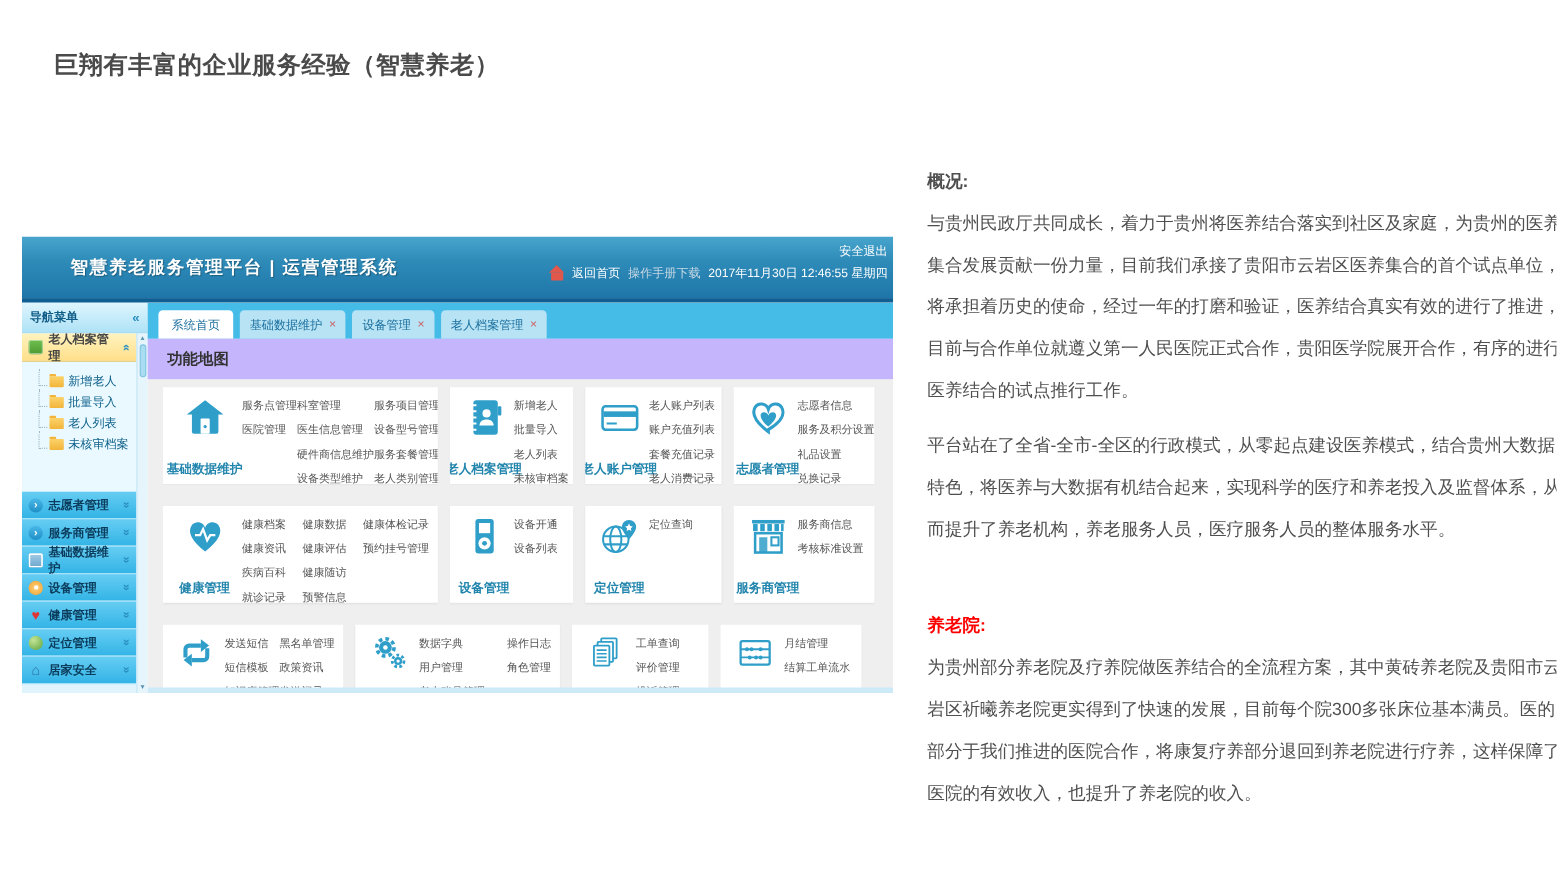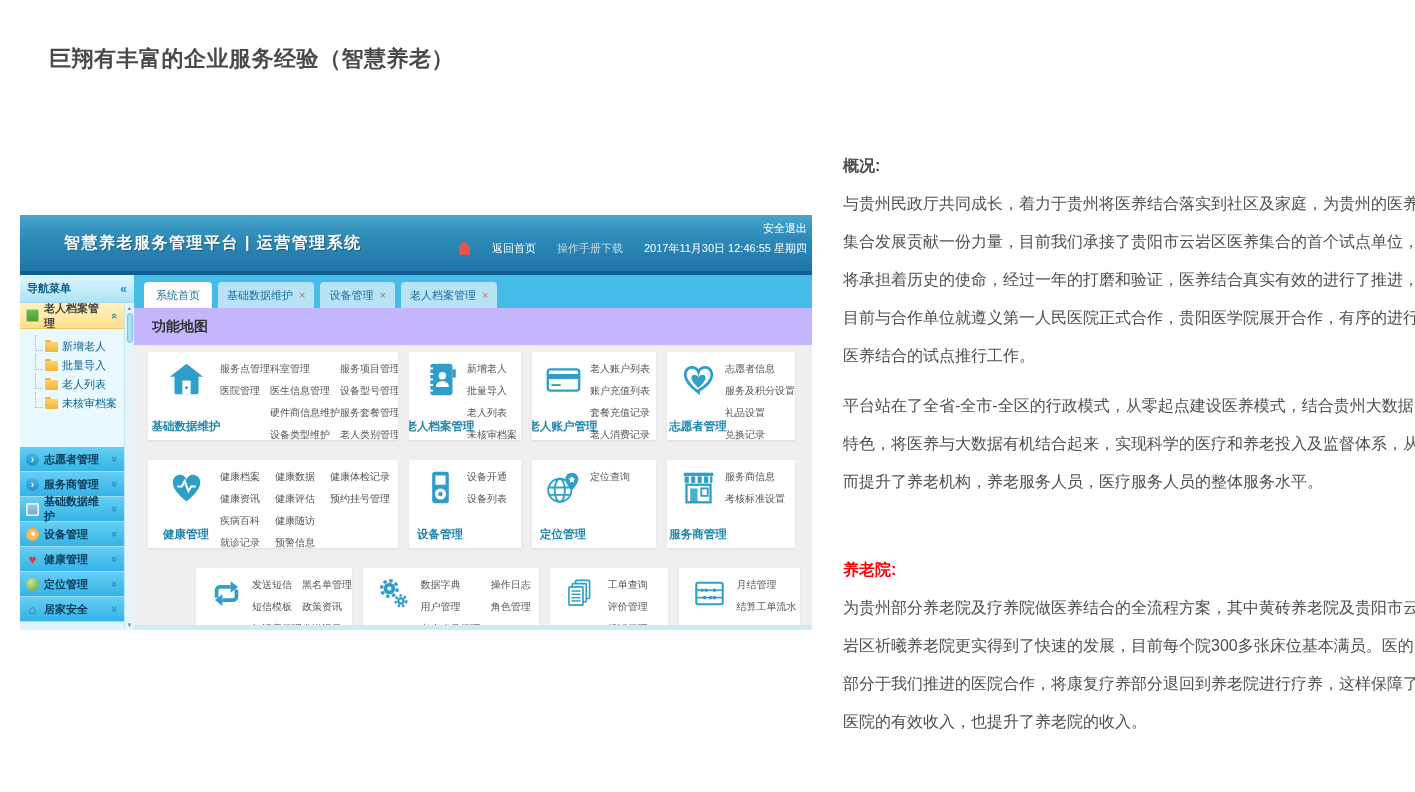--- a/index.html
+++ b/index.html
@@ -19,21 +19,21 @@
   
   .shot { position:absolute; left:20px; top:215px; width:792px; height:415px; font-size:11px; overflow:hidden; background:#fff; }
 
   
   .shot-header { position:relative; height:60px; background:linear-gradient(#47a5cd,#2e8bb8 40%,#1e76a8);
     border-bottom:4px solid #0f5f93; }
   .app-title { position:absolute; left:44px; top:18px; color:#fff; font-size:16px; font-weight:700; letter-spacing:1.5px;
     text-shadow:1px 1px 1px rgba(0,0,0,.3); }
   .header-right { position:absolute; right:5px; top:6px; color:#fff; font-size:11px; text-align:right; }
   .logout { display:inline-block; margin-bottom:5px; cursor:pointer; }
-  .header-links { display:flex; align-items:center; gap:21px; }
+  .header-links { display:flex; align-items:center; gap:7px; }
   .hhome { width:13px; height:12px; position:relative; display:inline-block; flex:none; }
   .hhome::after { content:""; position:absolute; left:-1px; top:-2px; border-left:7.5px solid transparent; border-right:7.5px solid transparent; border-bottom:7px solid #e2574c; }
   .hhome::before { content:""; position:absolute; left:1px; top:5px; width:11px; height:7px; background:#e2574c; }
   .manual { color:#c7d8e4; }
 
   
   .shot-body { display:flex; height:355px; }
 
   
   .sidebar { width:114px; flex:none; display:flex; flex-direction:column; background:#dff4fd; }
@@ -83,21 +83,21 @@
   
   .cards { flex:1; background:#efeff0; padding:7px 12px 0 14px; overflow:hidden; position:relative; }
   .cards::after { content:""; position:absolute; left:0; right:0; bottom:0; height:5px; background:#cdeaf8; }
   .cards-row { display:flex; gap:11px; margin-bottom:20px; height:88px; }
   .cards-row.r3 { height:62px; }
   .card { background:#fff; box-shadow:0 1px 2px rgba(0,0,0,.07); display:flex; padding:6px 4px 5px 6px; overflow:hidden; }
   .cards-row .card:nth-child(1){ width:250px; }
   .cards-row .card:nth-child(2){ width:112px; }
   .cards-row .card:nth-child(3){ width:124px; }
   .cards-row .card:nth-child(4){ width:128px; }
-  .cards-row.r3 .card:nth-child(1){ width:164px;margin-left:48px; }
+  .cards-row.r3 .card:nth-child(1){ width:164px; }
   .cards-row.r3 .card:nth-child(2){ width:186px; }
   .icon-col { width:50px; flex:none; display:flex; flex-direction:column; align-items:center; justify-content:space-between; padding:3px 0 1px; }
   .cards-row .card:nth-child(1) .icon-col { width:64px; }
   .cards-row.r3 .card:nth-child(1) .icon-col { width:48px; }
   .card-icon { width:37px; height:37px; color:#2f9ec9; }
   .cards-row.r3 .card-icon { width:33px; height:33px; }
   .card-icon svg { width:100%; height:100%; display:block; }
   .card-title { font-size:11.5px; font-weight:700; color:#2285ad; white-space:nowrap; cursor:pointer; }
   .links { flex:1; display:flex; justify-content:space-between; padding:4px 4px 0 2px; }
   .link-col { display:flex; flex-direction:column; gap:8px; }

